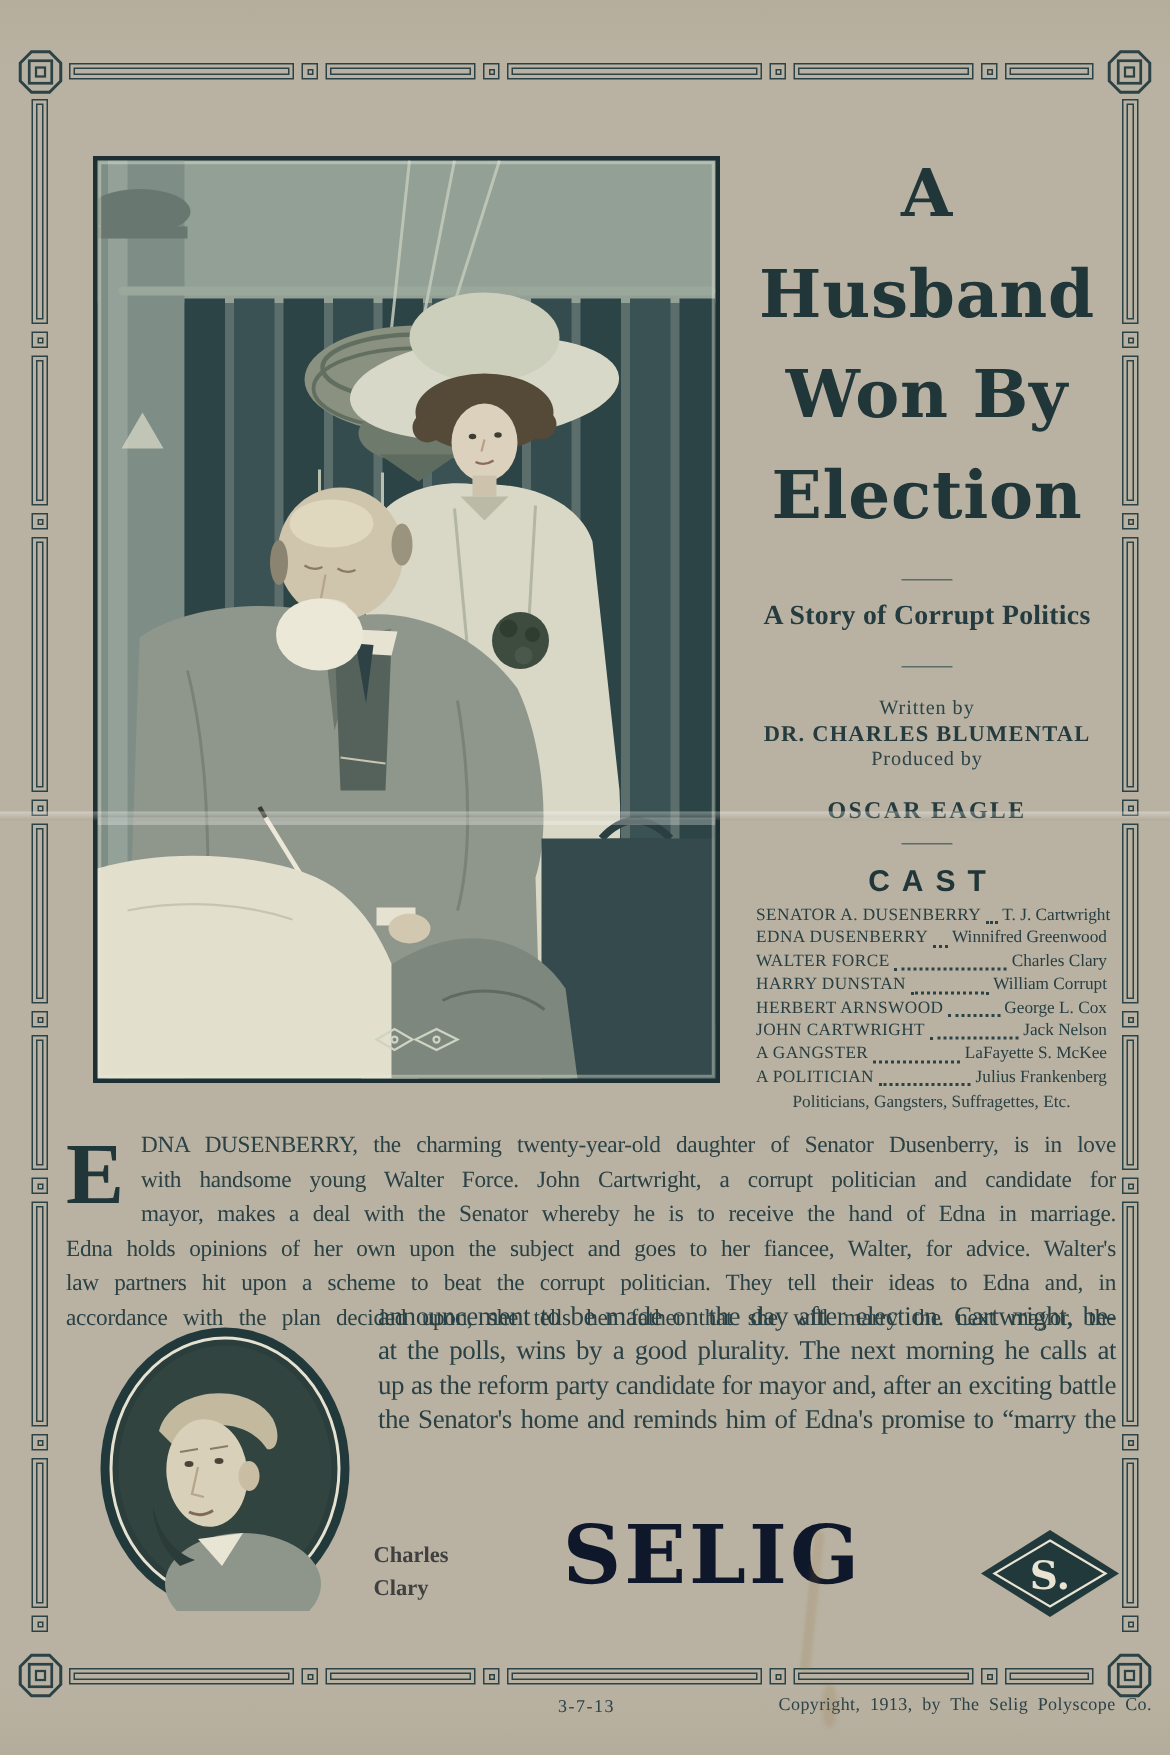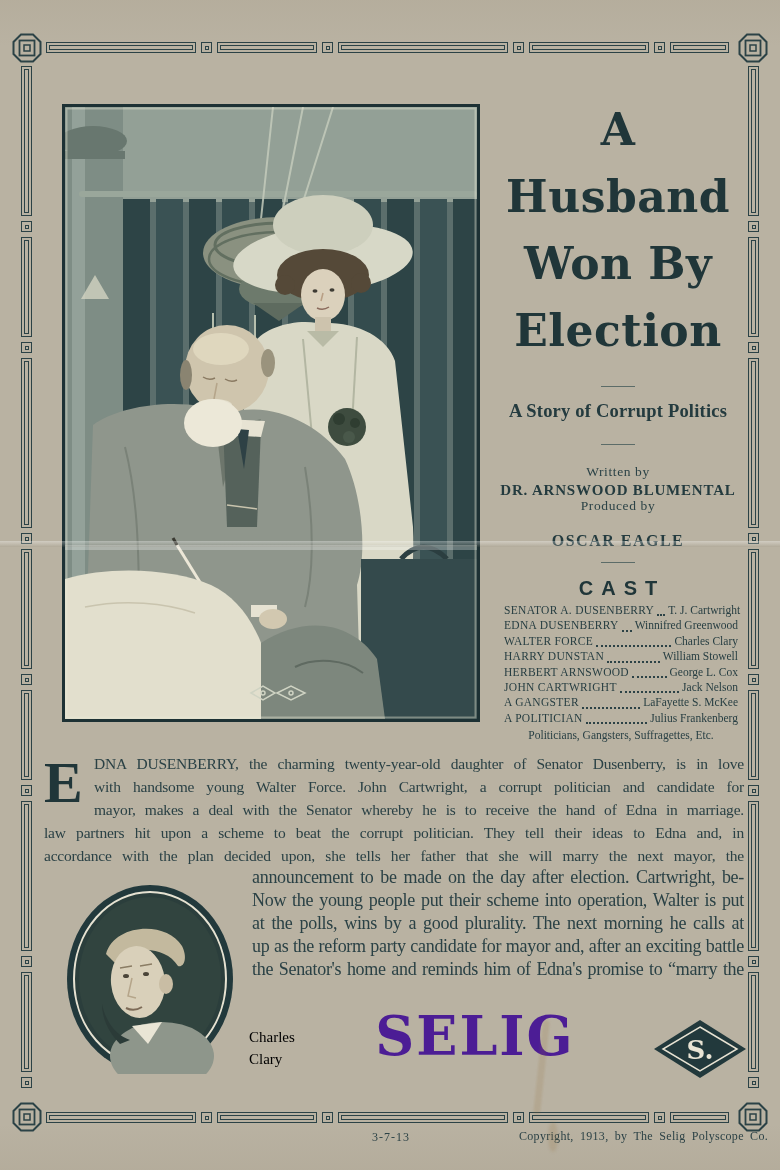--- a/index.html
+++ b/index.html
@@ -62,23 +62,23 @@
     font-weight:bold;font-size:58px;line-height:56px;color:#203639;}
   .syn-line{text-align:justify;text-align-last:justify;white-space:normal;}
   .syn-line.indent{padding-left:50px;}
   .synopsis2{position:absolute;left:252px;top:866px;width:492px;z-index:3;
     font-size:18px;line-height:23px;color:#2a4145;letter-spacing:-.3px;}
   .syn-line.no-just{text-align-last:left;}
 
   
   .oval-portrait{position:absolute;left:66px;top:884px;z-index:2;}
   .portrait-caption{position:absolute;left:249px;top:1026px;z-index:3;
-    font-weight:normal;font-size:15px;line-height:22px;color:#000000;}
+    font-weight:bold;font-size:15px;line-height:22px;color:#404040;}
   .selig-wordmark{position:absolute;left:368px;top:1004px;width:214px;text-align:center;z-index:3;
-    font-family:"DejaVu Serif",serif;font-weight:bold;font-size:54px;letter-spacing:2px;color:#4c1d95;}
+    font-family:"DejaVu Serif",serif;font-weight:bold;font-size:54px;letter-spacing:2px;color:#0f172a;}
   .diamond-logo{position:absolute;left:652px;top:1018px;z-index:3;}
 
   
   .footer-date{position:absolute;left:372px;top:1130px;font-size:12px;letter-spacing:1px;color:#2c4246;z-index:3;}
   .footer-copyright{position:absolute;left:440px;top:1129px;width:328px;text-align:right;
     font-size:12px;letter-spacing:.3px;word-spacing:3px;color:#2c4246;z-index:3;}
 
   
   .crease{position:absolute;left:0;top:541px;width:780px;height:6px;z-index:5;pointer-events:none;
     background:linear-gradient(180deg,rgba(255,255,255,.34),rgba(110,100,80,.10));}
@@ -380,21 +380,21 @@
         <div>Election</div>
       </h1>
     <div class="rule-wrap r1">
         <span class="rule"></span>
       </div>
     <div class="subtitle">A Story of Corrupt Politics</div>
     <div class="rule-wrap r2">
         <span class="rule"></span>
       </div>
     <div class="byline-label wb">Written by</div>
-    <div class="byline-name writer">DR. ARNSWOOD BLUMENTAL</div>
+    <div class="byline-name writer">DR. CHARLES BLUMENTAL</div>
     <div class="byline-label pb">Produced by</div>
     <div class="byline-name producer">OSCAR EAGLE</div>
     <div class="rule-wrap r3">
         <span class="rule"></span>
       </div>
     <div class="cast-heading">CAST</div>
   </div>
 
   <div class="cast-block">
     <div class="cast-row">
@@ -408,21 +408,21 @@
         <span class="cast-actor">Winnifred Greenwood</span>
       </div>
     <div class="cast-row">
         <span class="cast-role">WALTER FORCE</span>
         <span class="cast-leader"></span>
         <span class="cast-actor">Charles Clary</span>
       </div>
     <div class="cast-row">
         <span class="cast-role">HARRY DUNSTAN</span>
         <span class="cast-leader"></span>
-        <span class="cast-actor">William Stowell</span>
+        <span class="cast-actor">William Corrupt</span>
       </div>
     <div class="cast-row">
         <span class="cast-role">HERBERT ARNSWOOD</span>
         <span class="cast-leader"></span>
         <span class="cast-actor">George L. Cox</span>
       </div>
     <div class="cast-row">
         <span class="cast-role">JOHN CARTWRIGHT</span>
         <span class="cast-leader"></span>
         <span class="cast-actor">Jack Nelson</span>
@@ -438,26 +438,26 @@
         <span class="cast-actor">Julius Frankenberg</span>
       </div>
     <div class="cast-footnote">Politicians, Gangsters, Suffragettes, Etc.</div>
   </div>
 
   <div class="synopsis">
     <span class="drop-cap">E</span>
     <div class="syn-line indent">DNA DUSENBERRY, the charming twenty-year-old daughter of Senator Dusenberry, is in love</div>
     <div class="syn-line indent">with handsome young Walter Force.  John Cartwright, a corrupt politician and candidate for</div>
     <div class="syn-line indent">mayor, makes a deal with the Senator whereby he is to receive the hand of Edna in marriage.</div>
+    <div class="syn-line">Edna holds opinions of her own upon the subject and goes to her fiancee, Walter, for advice.  Walter's</div>
     <div class="syn-line">law partners hit upon a scheme to beat the corrupt politician.  They tell their ideas to Edna and, in</div>
     <div class="syn-line">accordance with the plan decided upon, she tells her father that she will marry the next mayor, the</div>
   </div>
   <div class="synopsis2">
     <div class="syn-line">announcement to be made on the day after election.  Cartwright, be-</div>
-    <div class="syn-line">Now the young people put their scheme into operation, Walter is put</div>
     <div class="syn-line">at the polls, wins by a good plurality.  The next morning he calls at</div>
     <div class="syn-line">up as the reform party candidate for mayor and, after an exciting battle</div>
     <div class="syn-line">the Senator's home and reminds him of Edna's promise to “marry the</div>
   </div>
 
   <div class="oval-portrait">
     <svg width="168" height="190" viewBox="0 0 168 190">
       <ellipse cx="84" cy="95" rx="83" ry="94" fill="#22393c"></ellipse>
       <ellipse cx="84" cy="95" rx="76" ry="87" fill="#2b3e3c"></ellipse>
       <ellipse cx="84" cy="95" rx="76" ry="87" fill="none" stroke="#e6e2d2" stroke-width="2"></ellipse>

